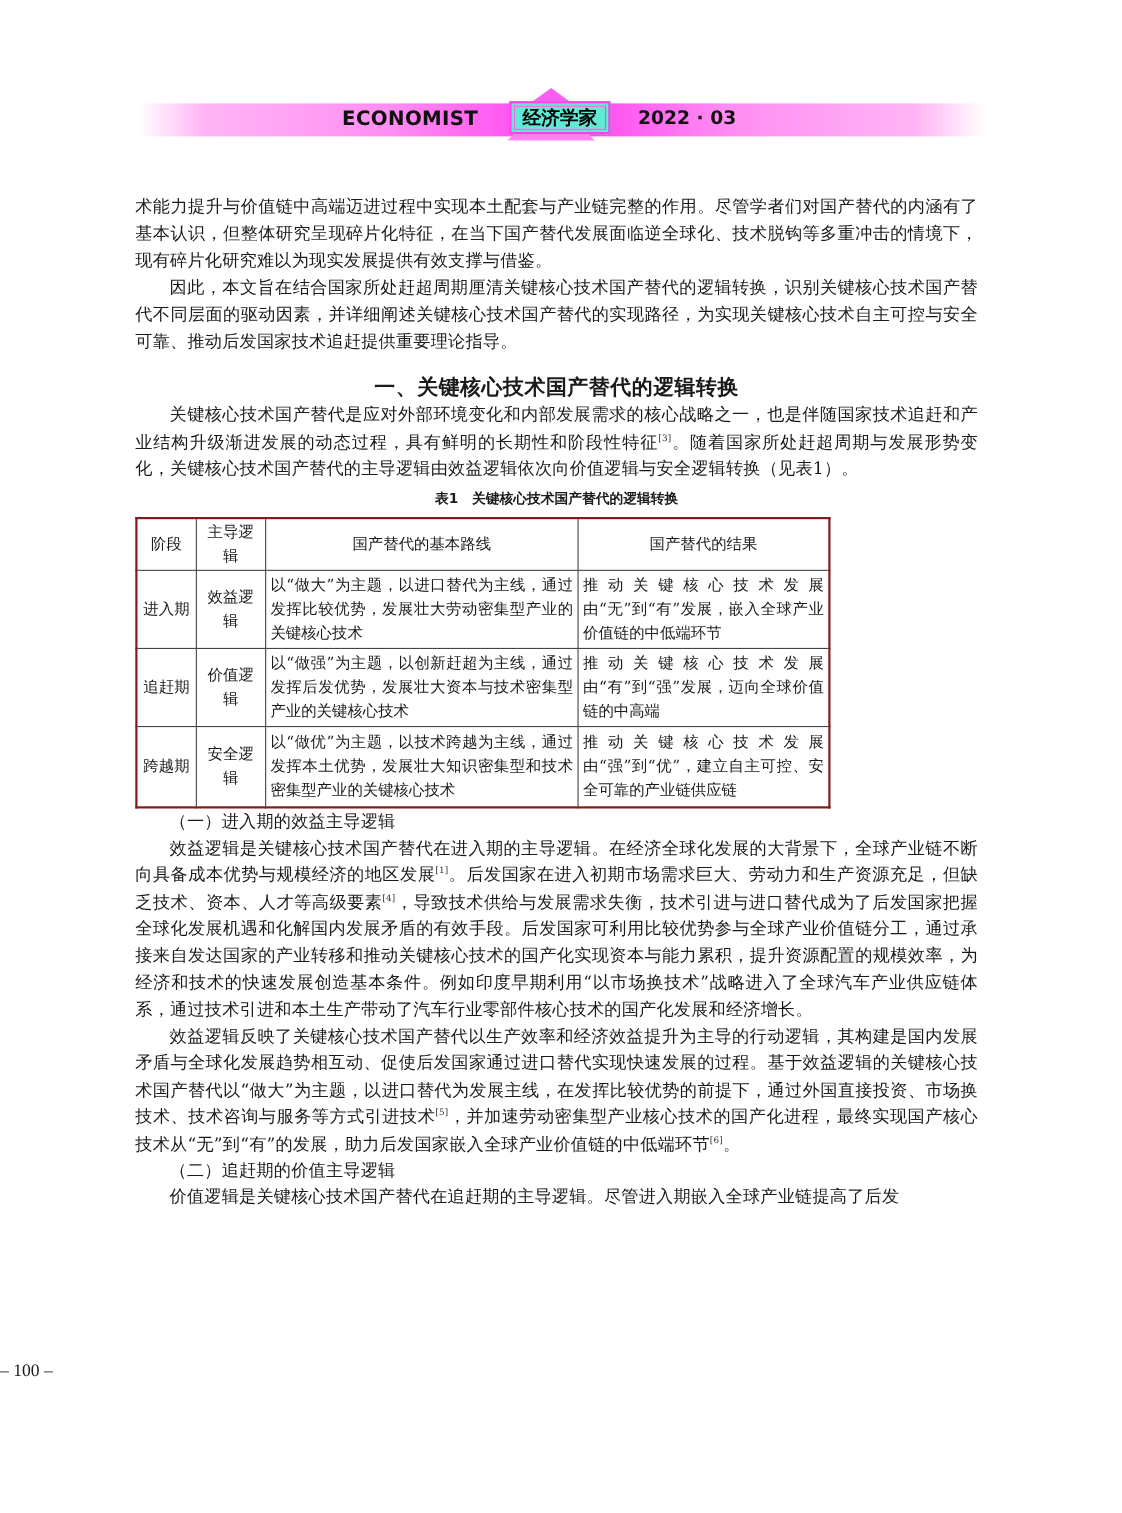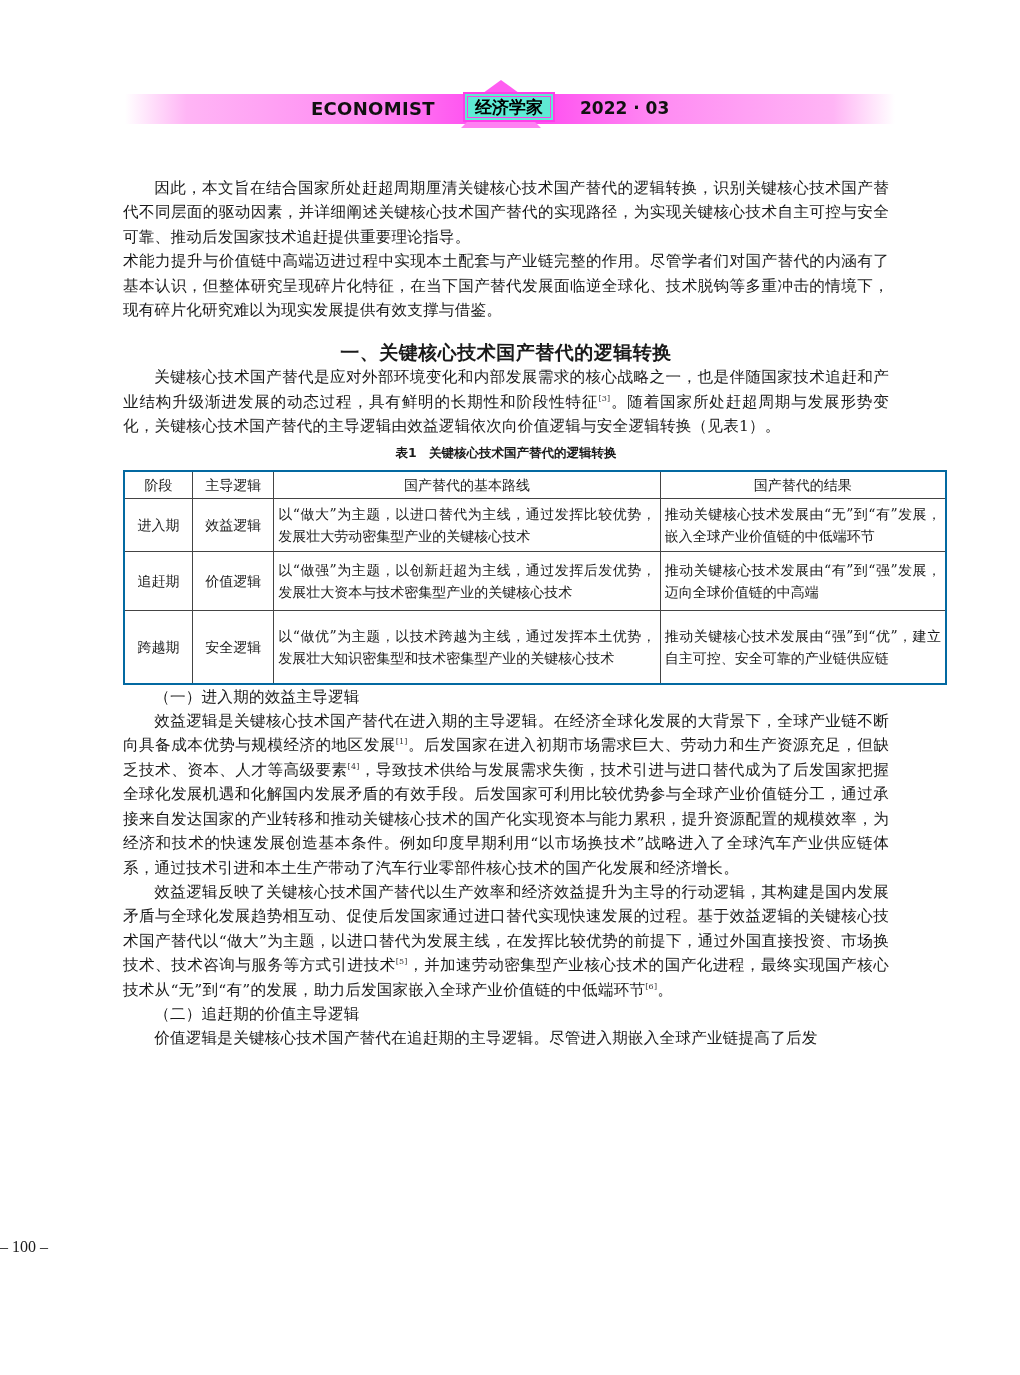--- a/index.html
+++ b/index.html
@@ -55,21 +55,21 @@
   sup.cite { font-size: 8px; vertical-align: 6px; line-height: 0; color: #333; }
   h2.section {
     margin: 17px 0 0 0; font-size: 19px; font-weight: bold; text-align: center;
     font-family: "DejaVu Sans", sans-serif; line-height: 26px; letter-spacing: 0.5px;
   }
   .table-title {
     text-align: center; font-family: "DejaVu Sans", sans-serif; font-size: 12.5px; font-weight: bold;
     margin: 6px 0 9px 0; line-height: 16px;
   }
   table.t1 {
-    width: 824px; border-collapse: collapse; border: 2px solid #0369a1;
+    width: 632px; border-collapse: collapse; border: 2px solid #7f1d1d;
     font-size: 14px; line-height: 22px;
   }
   table.t1 th, table.t1 td {
     border: 1px solid #444; padding: 2px 4px; vertical-align: middle;
   }
   table.t1 th { font-weight: normal; text-align: center; height: 24px; padding: 1px 4px; }
   table.t1 td.c { text-align: center; }
   table.t1 td.l { text-align: justify; text-align-last: left; }
   table.t1 tr.r1 td { height: 48px; }
   table.t1 tr.r2 td { height: 54px; }
@@ -89,22 +89,22 @@
   <div class="skirt"></div>
   <span class="econ">ECONOMIST</span>
   <div class="logo-box">
     <span class="logo-text">经济学家</span>
   </div>
   <span class="issue">2022 · 03</span>
 </div>
 
 <div class="content">
 
+  <p class="para">术能力提升与价值链中高端迈进过程中实现本土配套与产业链完整的作用。尽管学者们对国产替代的内涵有了基本认识，但整体研究呈现碎片化特征，在当下国产替代发展面临逆全球化、技术脱钩等多重冲击的情境下，现有碎片化研究难以为现实发展提供有效支撑与借鉴。</p>
   <p class="para indent">因此，本文旨在结合国家所处赶超周期厘清关键核心技术国产替代的逻辑转换，识别关键核心技术国产替代不同层面的驱动因素，并详细阐述关键核心技术国产替代的实现路径，为实现关键核心技术自主可控与安全可靠、推动后发国家技术追赶提供重要理论指导。</p>
-  <p class="para">术能力提升与价值链中高端迈进过程中实现本土配套与产业链完整的作用。尽管学者们对国产替代的内涵有了基本认识，但整体研究呈现碎片化特征，在当下国产替代发展面临逆全球化、技术脱钩等多重冲击的情境下，现有碎片化研究难以为现实发展提供有效支撑与借鉴。</p>
 
   <h2 class="section">一、关键核心技术国产替代的逻辑转换</h2>
 
   <p class="para indent"><span>关键核心技术国产替代是应对外部环境变化和内部发展需求的核心战略之一，也是伴随国家技术追赶和产业结构升级渐进发展的动态过程，具有鲜明的长期性和阶段性特征</span><sup class="cite">[3]</sup><span>。随着国家所处赶超周期与发展形势变化，关键核心技术国产替代的主导逻辑由效益逻辑依次向价值逻辑与安全逻辑转换（见表1）。</span></p>
 
   <div class="table-title">表1　关键核心技术国产替代的逻辑转换</div>
 
   <table class="t1">
     <colgroup>
       <col style="width:64px">

